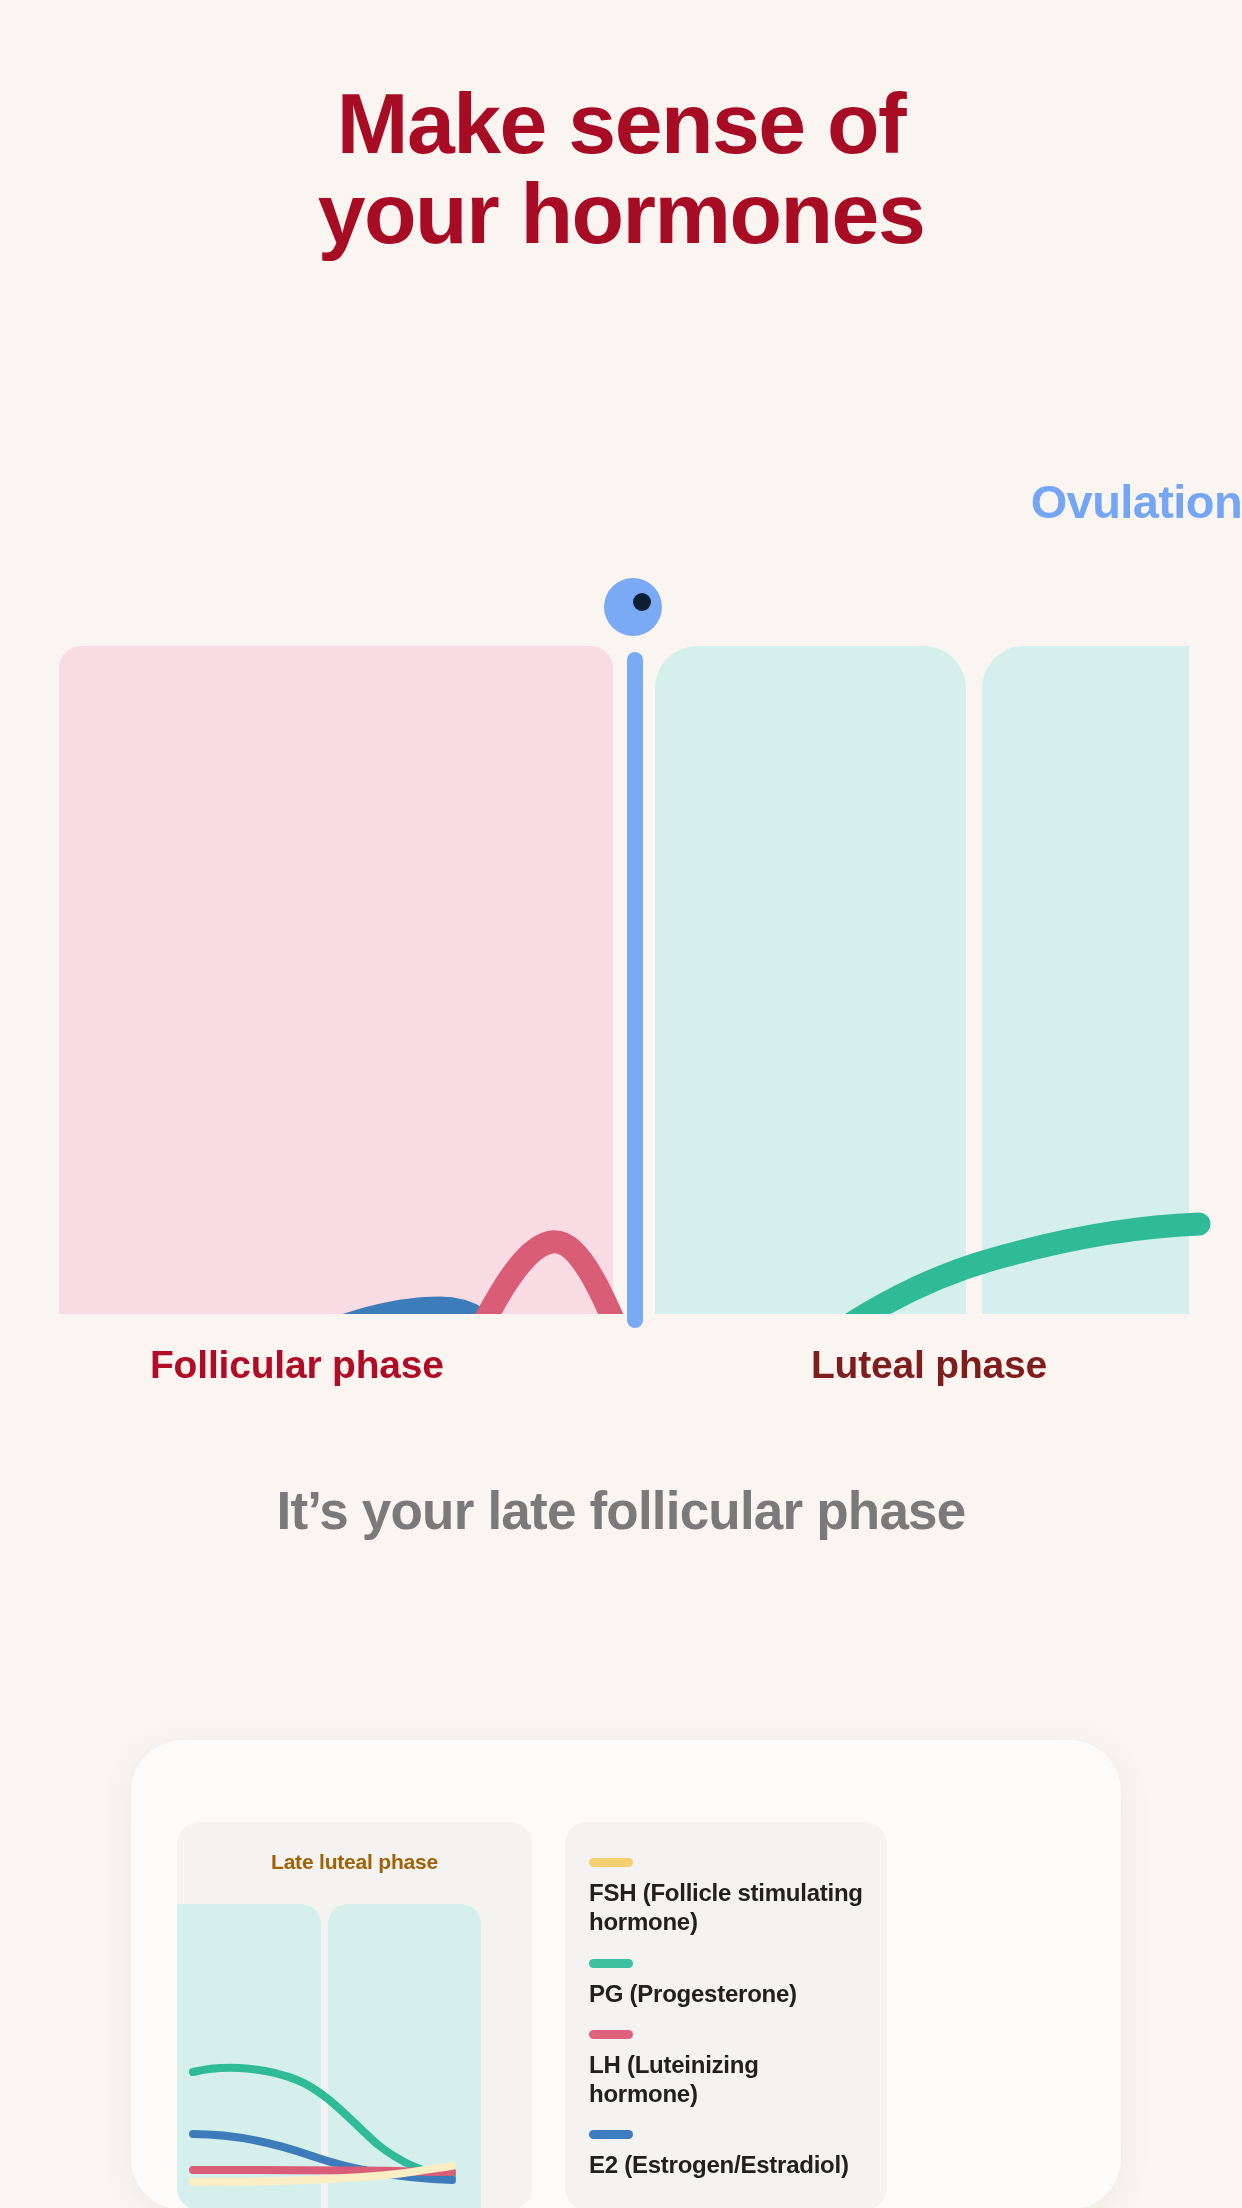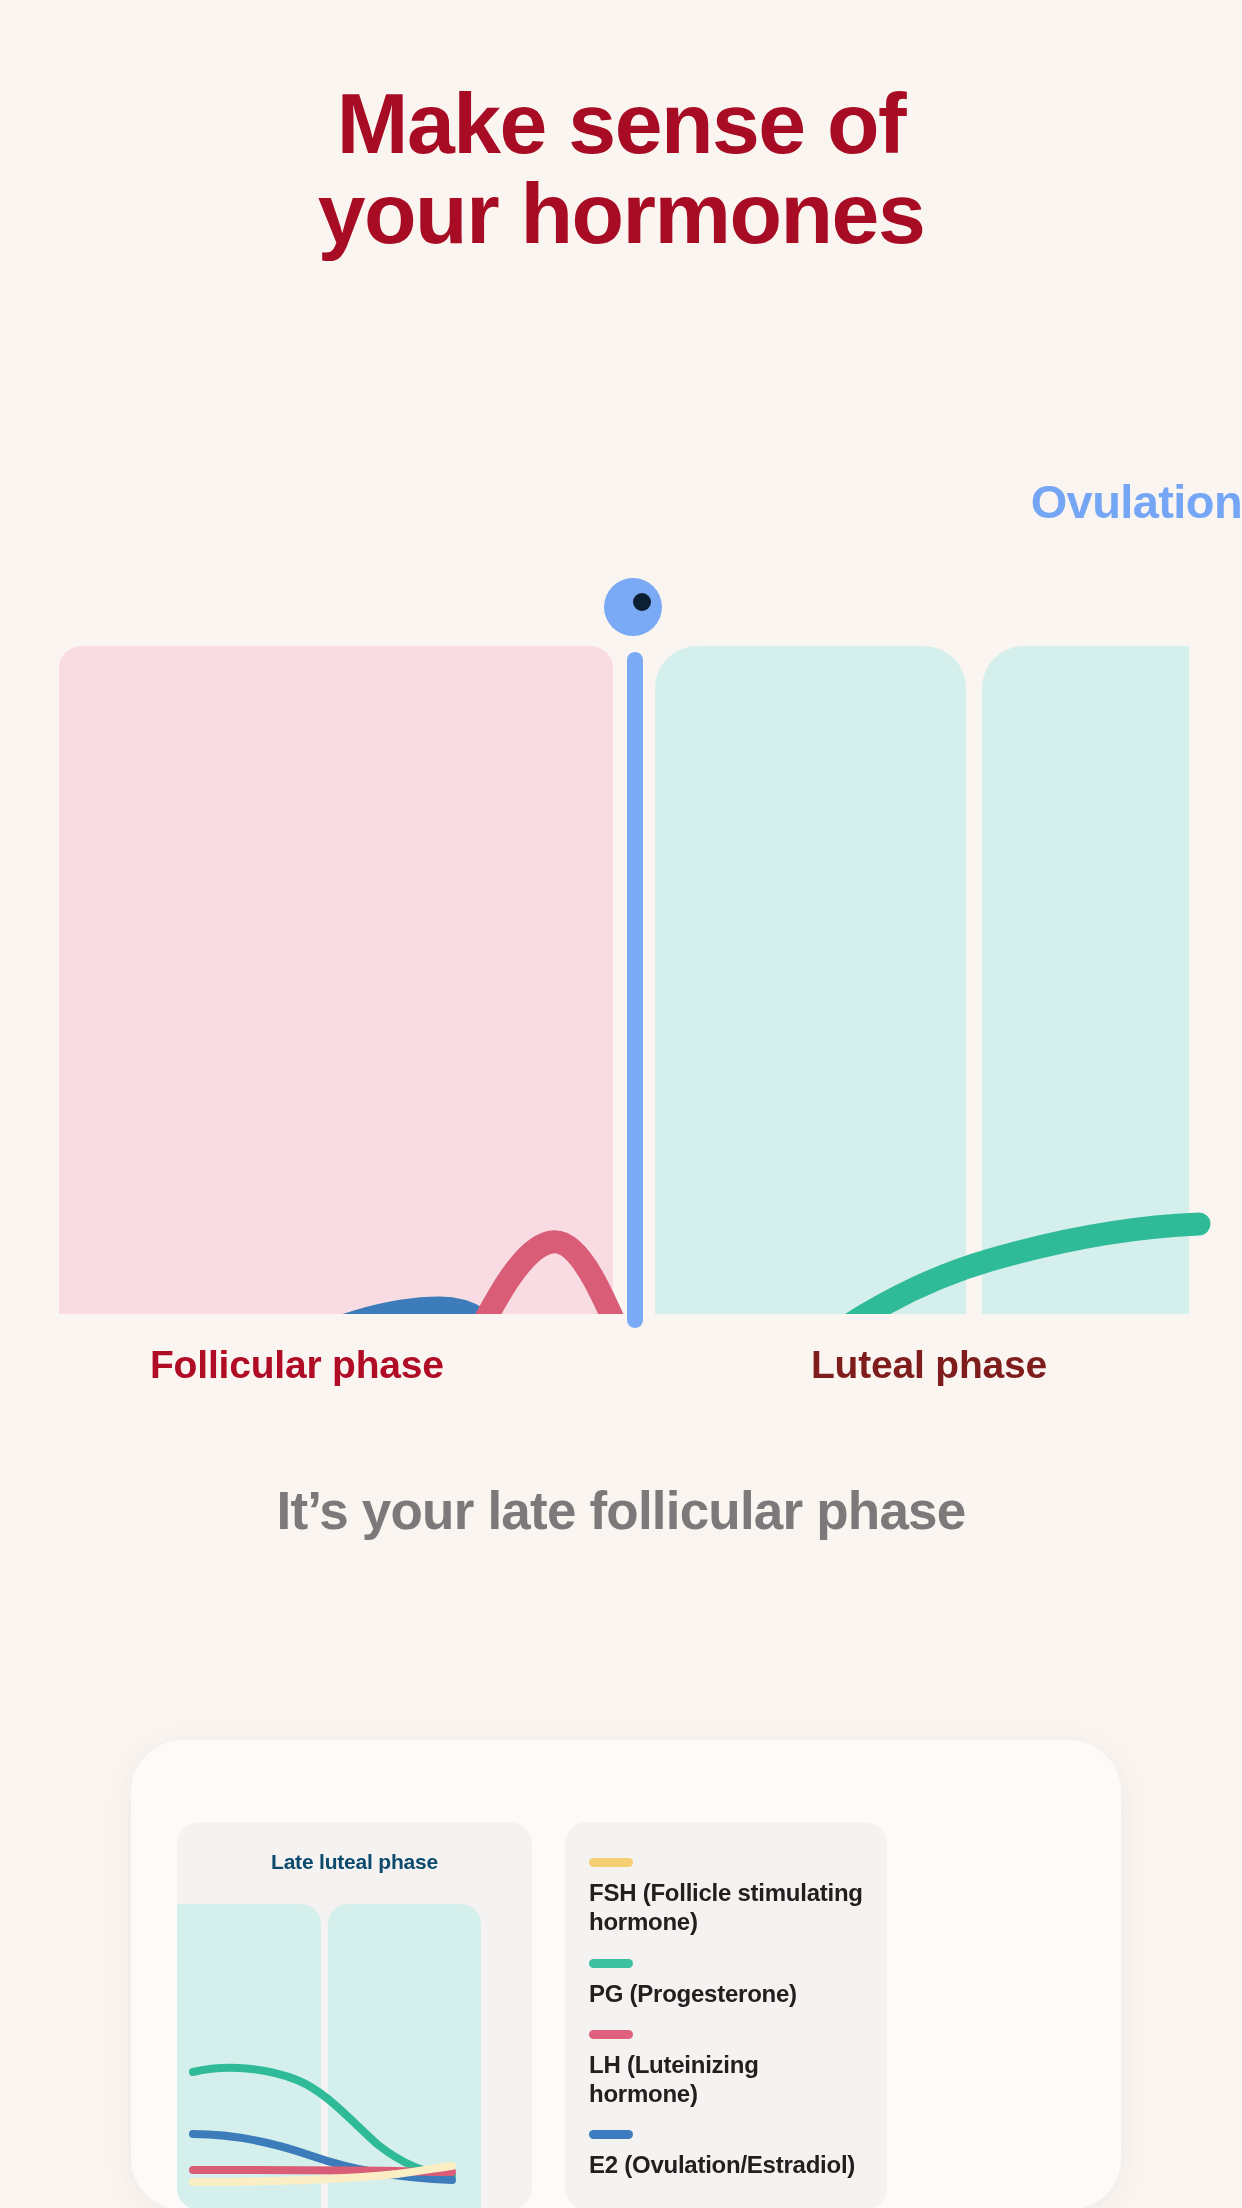--- a/index.html
+++ b/index.html
@@ -174,21 +174,21 @@
     left: 434px;
     width: 322px;
     height: 388px;
   }
   .mini-title {
     position: absolute;
     left: 0;
     top: 28px;
     width: 100%;
     text-align: center;
-    color: #0c4a6e;
+    color: #a16207;
     font-size: 21px;
     font-weight: 700;
     letter-spacing: -0.2px;
   }
   .mini-band {
     position: absolute;
     background: #d5f0ec;
   }
   .mini-band-a {
     left: -3px;
@@ -297,20 +297,20 @@
         <div class="legend-item">
           <div class="swatch" style="background:#3cc0a0"></div>
           <div class="legend-text">PG (Progesterone)</div>
         </div>
         <div class="legend-item">
           <div class="swatch" style="background:#e0617d"></div>
           <div class="legend-text">LH (Luteinizing hormone)</div>
         </div>
         <div class="legend-item">
           <div class="swatch" style="background:#3d7cc0"></div>
-          <div class="legend-text">E2 (Ovulation/Estradiol)</div>
+          <div class="legend-text">E2 (Estrogen/Estradiol)</div>
         </div>
       </div>
     </div>
 
   </div>
 
 </div>
 
 </body></html>

